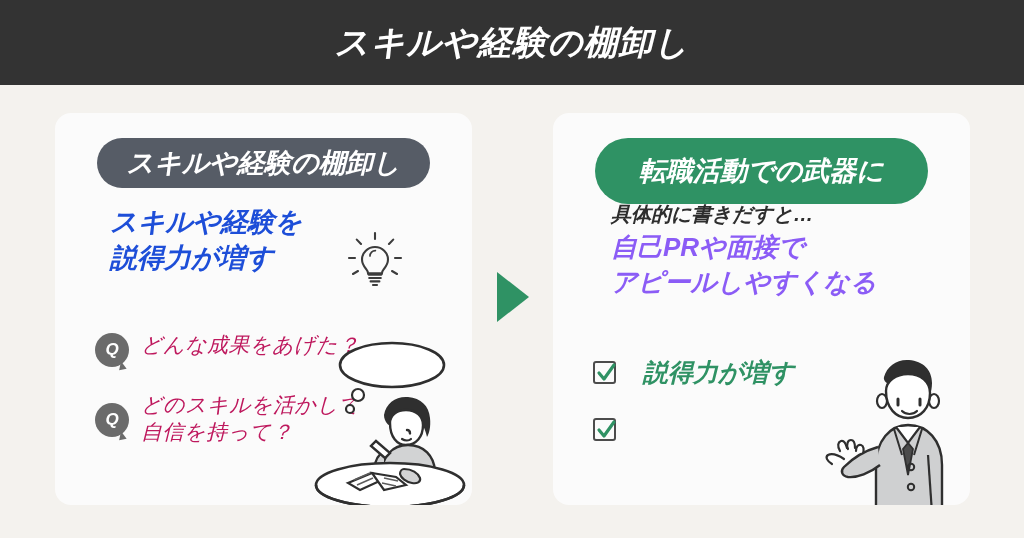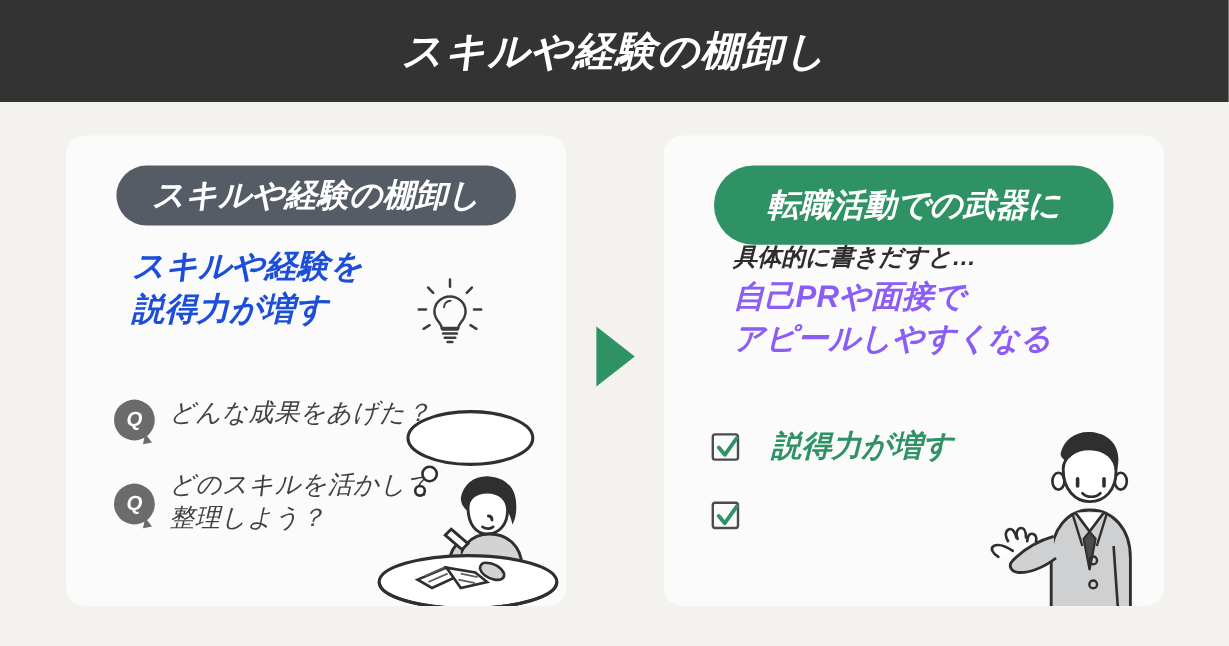--- a/index.html
+++ b/index.html
@@ -112,21 +112,21 @@
     right:2px; bottom:-4px;
     width:0; height:0;
     border-left:7px solid #6b6b6b;
     border-top:6px solid transparent;
     border-bottom:3px solid transparent;
     transform:rotate(12deg);
   }
   .qtext {
     margin-left:12px;
     font-size:21px;
-    color:#404040;
+    color:#be185d;
     line-height:1.30;
     letter-spacing:0.5px;
   }
   .qrow-2 .qbubble { margin-top:12px; }
 
   
   .sub-right {
     position:absolute;
     left:58px; top:88px;
     font-size:20px;
@@ -233,21 +233,21 @@
         <div class="qtext">
           <div>どんな成果をあげた？</div>
         </div>
       </div>
       <div class="qrow qrow-2">
         <div class="qbubble">
           <span>Q</span>
         </div>
         <div class="qtext">
           <div>どのスキルを活かして</div>
-          <div>整理しよう？</div>
+          <div>自信を持って？</div>
         </div>
       </div>
     </div>
 
     <div class="illus-left">
       <svg viewBox="0 0 170 172" width="170" height="172">
 
         <g fill="#ffffff" stroke="#2f2f2f" stroke-width="2.6">
           <ellipse cx="86" cy="26" rx="52" ry="22"></ellipse>
         </g>

